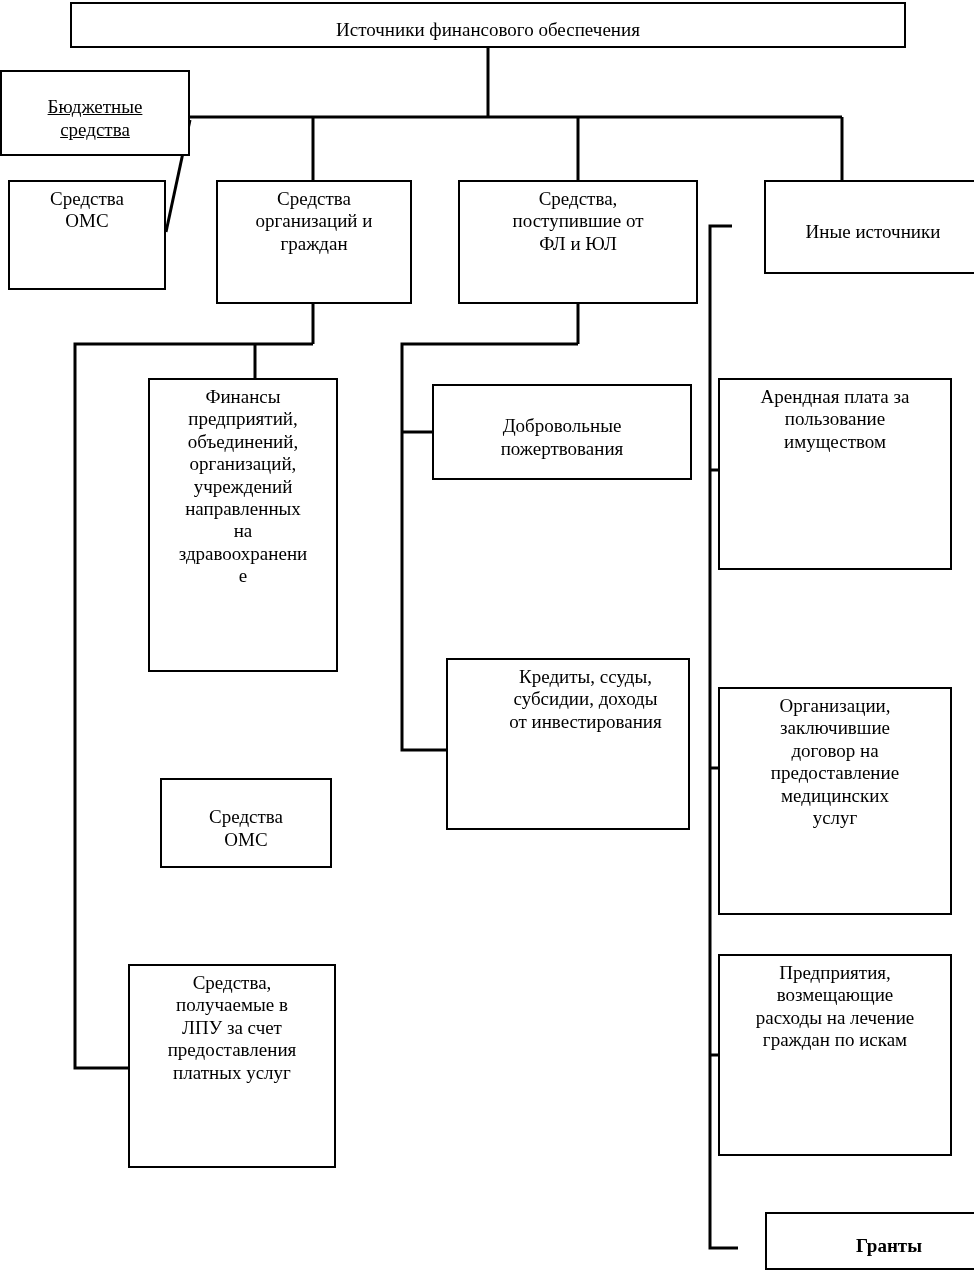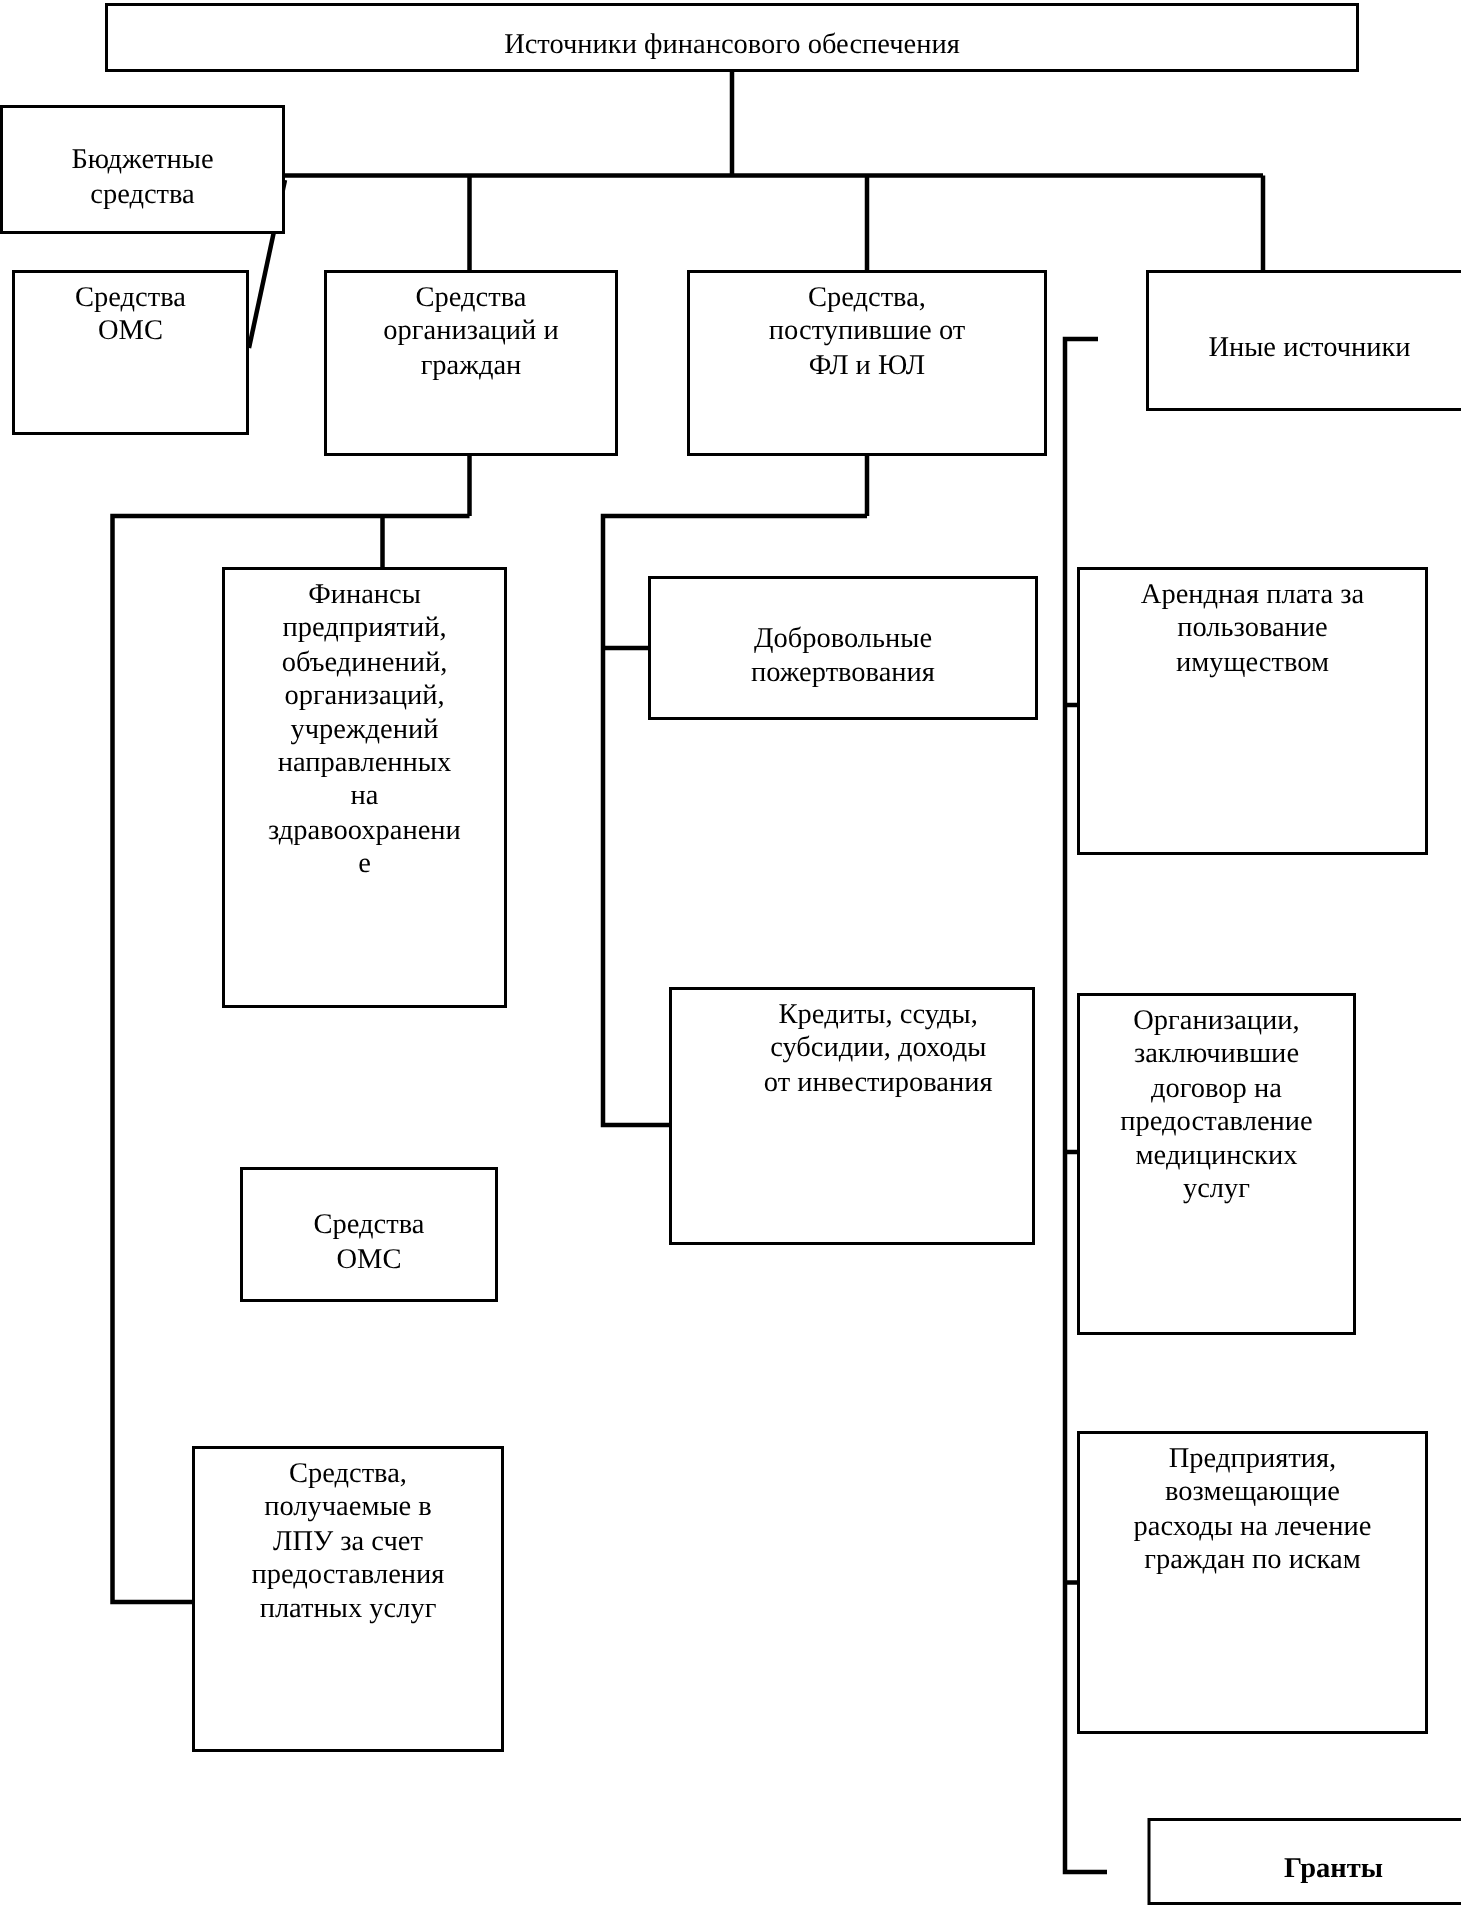--- a/index.html
+++ b/index.html
@@ -78,21 +78,21 @@
         <polyline points="710,470 718,470"></polyline>
         <polyline points="710,768 718,768"></polyline>
         <polyline points="710,1055 718,1055"></polyline>
       </g>
   </svg>
 
   <div id="node-layer">
       <div class="node center-v" style="left: 70px; top: 2px; width: 836px; height: 46px;">
         <span class="node-label">Источники финансового обеспечения</span>
       </div>
-      <div class="node center-v" style="left: 0px; top: 70px; width: 190px; height: 86px;">
+      <div class="node center-v" style="left: 0px; top: 70px; width: 190px; height: 86px; text-decoration: underline;">
         <span class="node-label">Бюджетные
 средства</span>
       </div>
       <div class="node" style="left: 8px; top: 180px; width: 158px; height: 110px;">
         <span class="node-label">Средства
 ОМС</span>
       </div>
       <div class="node" style="left: 216px; top: 180px; width: 196px; height: 124px;">
         <span class="node-label">Средства
 организаций и
@@ -124,21 +124,21 @@
       <div class="node" style="left: 718px; top: 378px; width: 234px; height: 192px;">
         <span class="node-label">Арендная плата за
 пользование
 имуществом</span>
       </div>
       <div class="node" style="left: 446px; top: 658px; width: 244px; height: 172px; padding-left: 43px;">
         <span class="node-label">Кредиты, ссуды,
 субсидии, доходы
 от инвестирования</span>
       </div>
-      <div class="node" style="left: 718px; top: 662px; width: 186px; height: 228px;">
+      <div class="node" style="left: 718px; top: 687px; width: 234px; height: 228px;">
         <span class="node-label">Организации,
 заключившие
 договор на
 предоставление
 медицинских
 услуг</span>
       </div>
       <div class="node center-v" style="left: 160px; top: 778px; width: 172px; height: 90px;">
         <span class="node-label">Средства
 ОМС</span>

